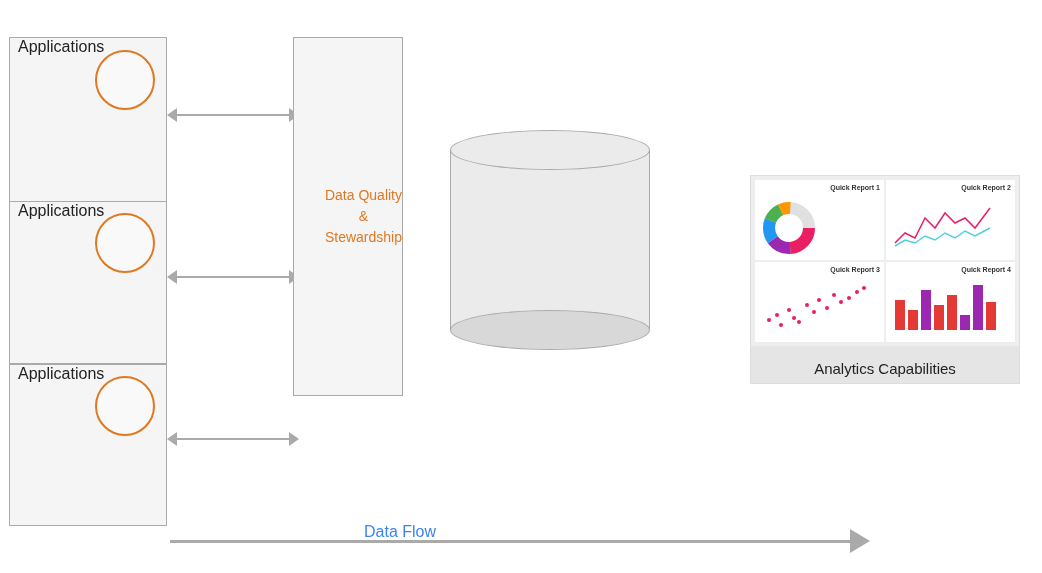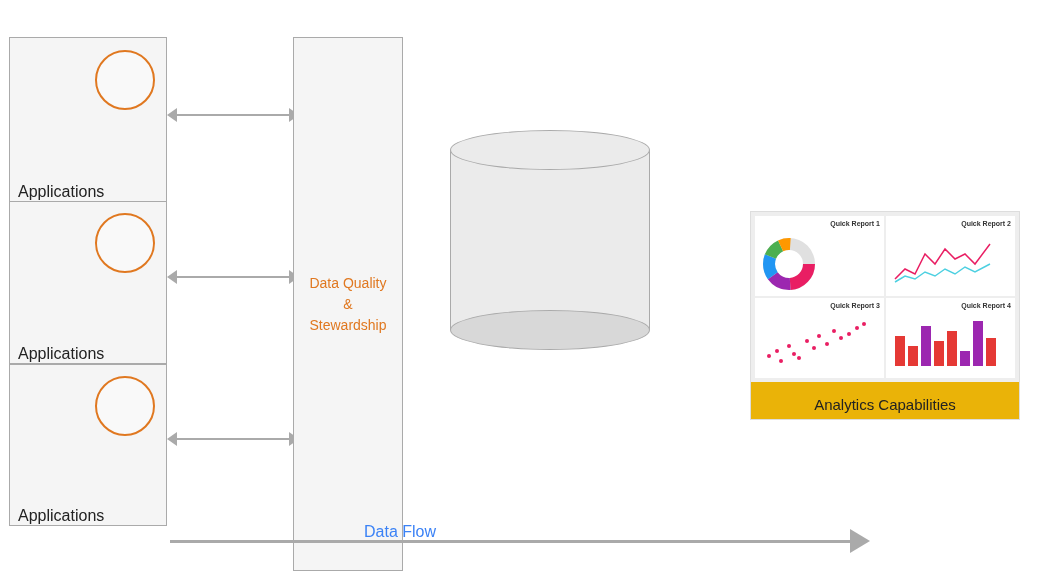--- a/index.html
+++ b/index.html
@@ -38,21 +38,20 @@
     }
 
     
     .app-box {
       position: absolute;
       left: 9px;
       width: 158px;
       border: 1.5px solid #aaa;
       background: #f5f5f5;
       display: flex;
-      align-items: flex-end;
       padding-bottom: 0;
       padding-left: 8px;
     }
 
     .app-box-1 {
       top: 37px;
       height: 165px;
     }
 
     .app-box-2 {
@@ -83,26 +82,26 @@
     .circle-1 { top: 50px; left: 95px; }
     .circle-2 { top: 213px; left: 95px; }
     .circle-3 { top: 376px; left: 95px; }
 
     
     .dq-box {
       position: absolute;
       left: 293px;
       top: 37px;
       width: 110px;
-      height: 534px;
+      height: 359px;
       border: 1.5px solid #aaa;
       background: #f5f5f5;
       display: flex;
       align-items: center;
-      justify-content: center;
+      justify-content: flex-end;
     }
 
     .dq-label {
       font-size: 14px;
       color: #e07820;
       text-align: center;
       line-height: 1.5;
     }
 
     
@@ -228,23 +227,22 @@
       color: #3b82f6;
       transform: translateX(-50%);
     }
 
     
     .analytics-panel {
       position: absolute;
       top: 175px;
       left: 750px;
       width: 270px;
-      background: #eab308;
+      background: #e5e5e5;
       border: 1px solid #ddd;
-      margin-top: 36px;
     }
 
     .analytics-grid {
       display: grid;
       grid-template-columns: 1fr 1fr;
       gap: 2px;
       padding: 4px;
       background: #eee;
     }
 

